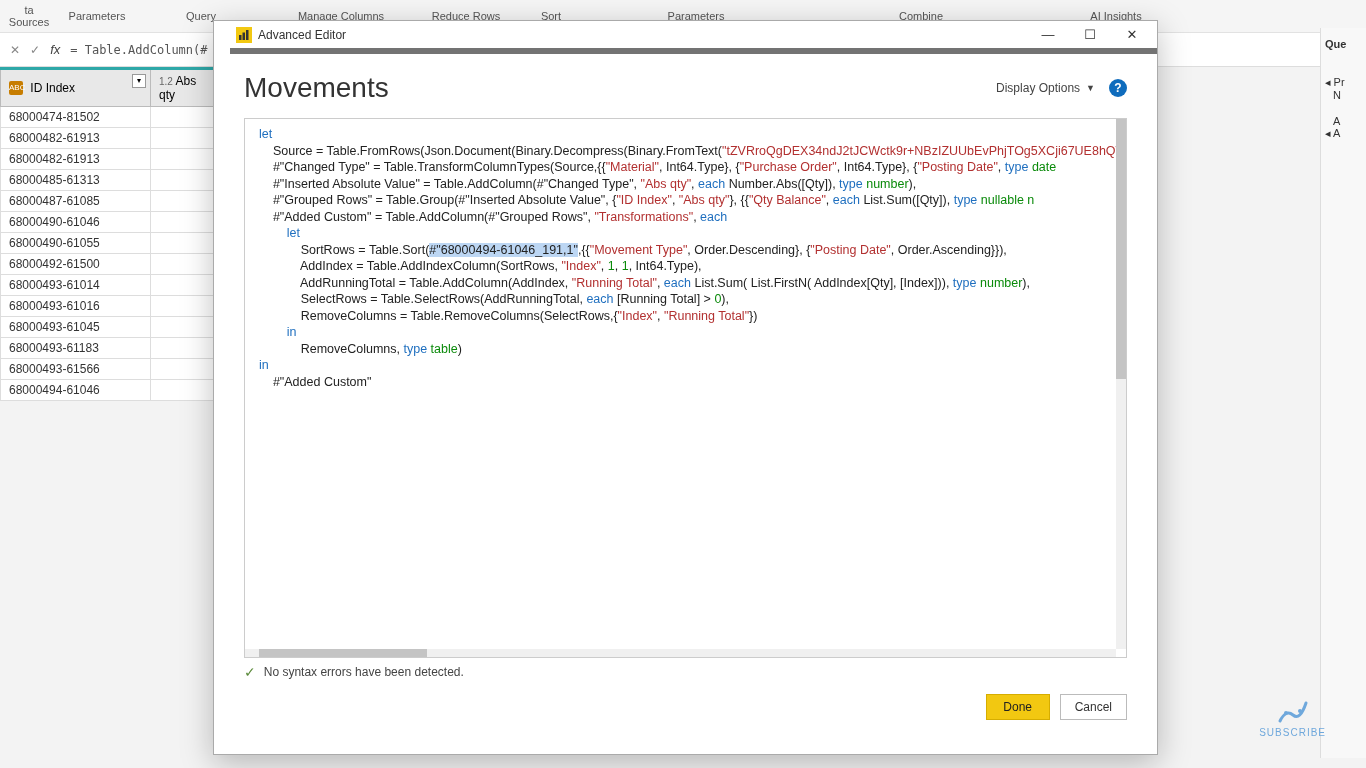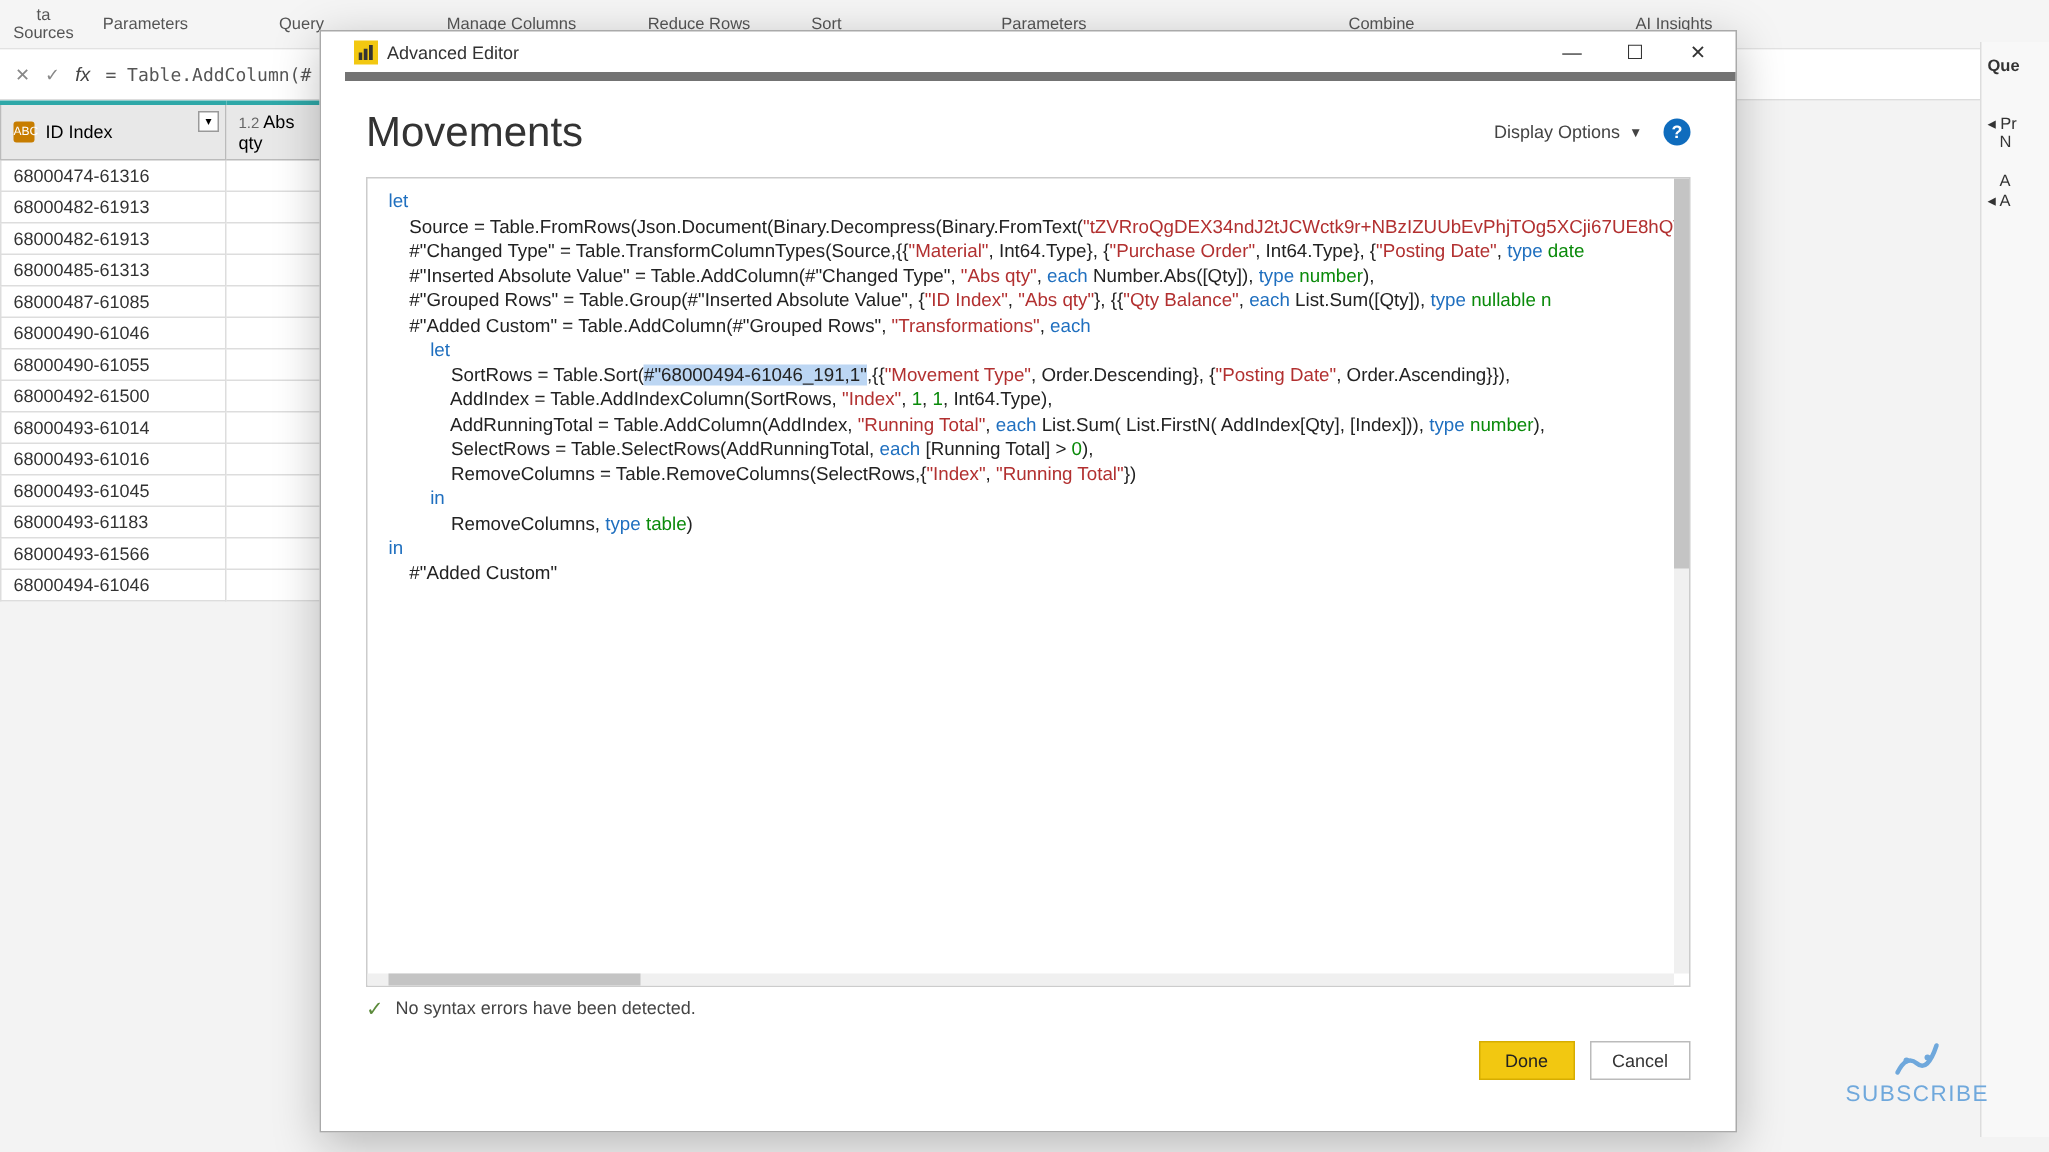--- a/index.html
+++ b/index.html
@@ -56,21 +56,21 @@
   .k-red { color: #b23030; }
   .sel { background: #bcd6f3; }
 
   .status-line { display: flex; align-items: center; gap: 8px; padding: 6px 30px; font-size: 12px; color: #444; }
   .status-line .chk { color: #5b8a3a; font-size: 14px; }
 
   .dlg-buttons { display: flex; justify-content: flex-end; gap: 10px; padding: 8px 30px 0; }
   .btn { min-width: 64px; padding: 5px 14px; font-size: 12px; border: 1px solid #bbb; background: #fff; color: #333; }
   .btn.primary { background: #f2c811; border-color: #d6ad00; color: #222; }
 
-  .subscribe { position: absolute; right: 40px; bottom: 30px; text-align: center; color: #6fa8dc; font-size: 15px; letter-spacing: 1px; }
+  .subscribe { position: absolute; right: 40px; bottom: 30px; text-align: center; color: #6fa8dc; font-size: 10px; letter-spacing: 1px; }
   .subscribe svg { display: block; margin: 0 auto 2px; }
 </style>
 </head>
 <body>
 
 <div class="ribbon-groups">
   <span style="width:58px">ta Sources</span>
   <span style="width:78px">Parameters</span>
   <span style="width:130px">Query</span>
   <span style="width:150px">Manage Columns</span>
@@ -101,21 +101,21 @@
         <span class="dropdown">▾</span>
       </th>
       <th class="first" style="width:70px">
         <span style="font-size:10px;color:#666">1.2</span>
         <span>Abs qty</span>
       </th>
     </tr>
     </tbody>
       <tbody id="grid-rows">
         <tr>
-          <td>68000474-61316</td>
+          <td>68000474-81502</td>
           <td></td>
         </tr>
         <tr>
           <td>68000482-61913</td>
           <td></td>
         </tr>
         <tr>
           <td>68000482-61913</td>
           <td></td>
         </tr>

